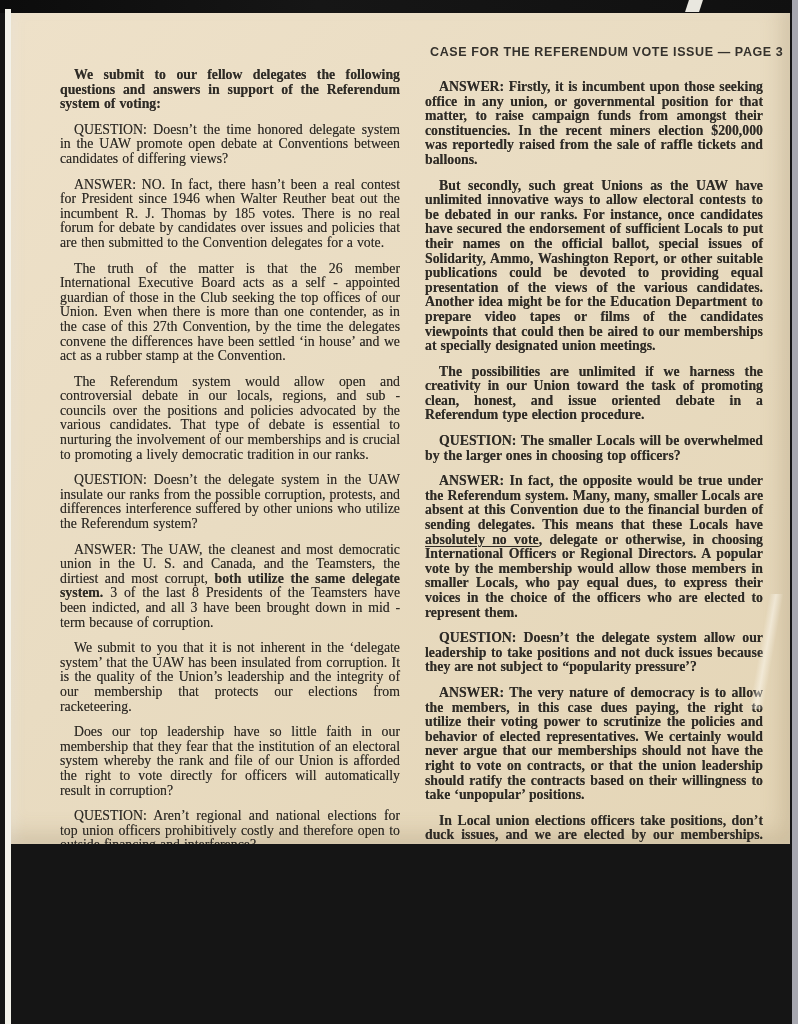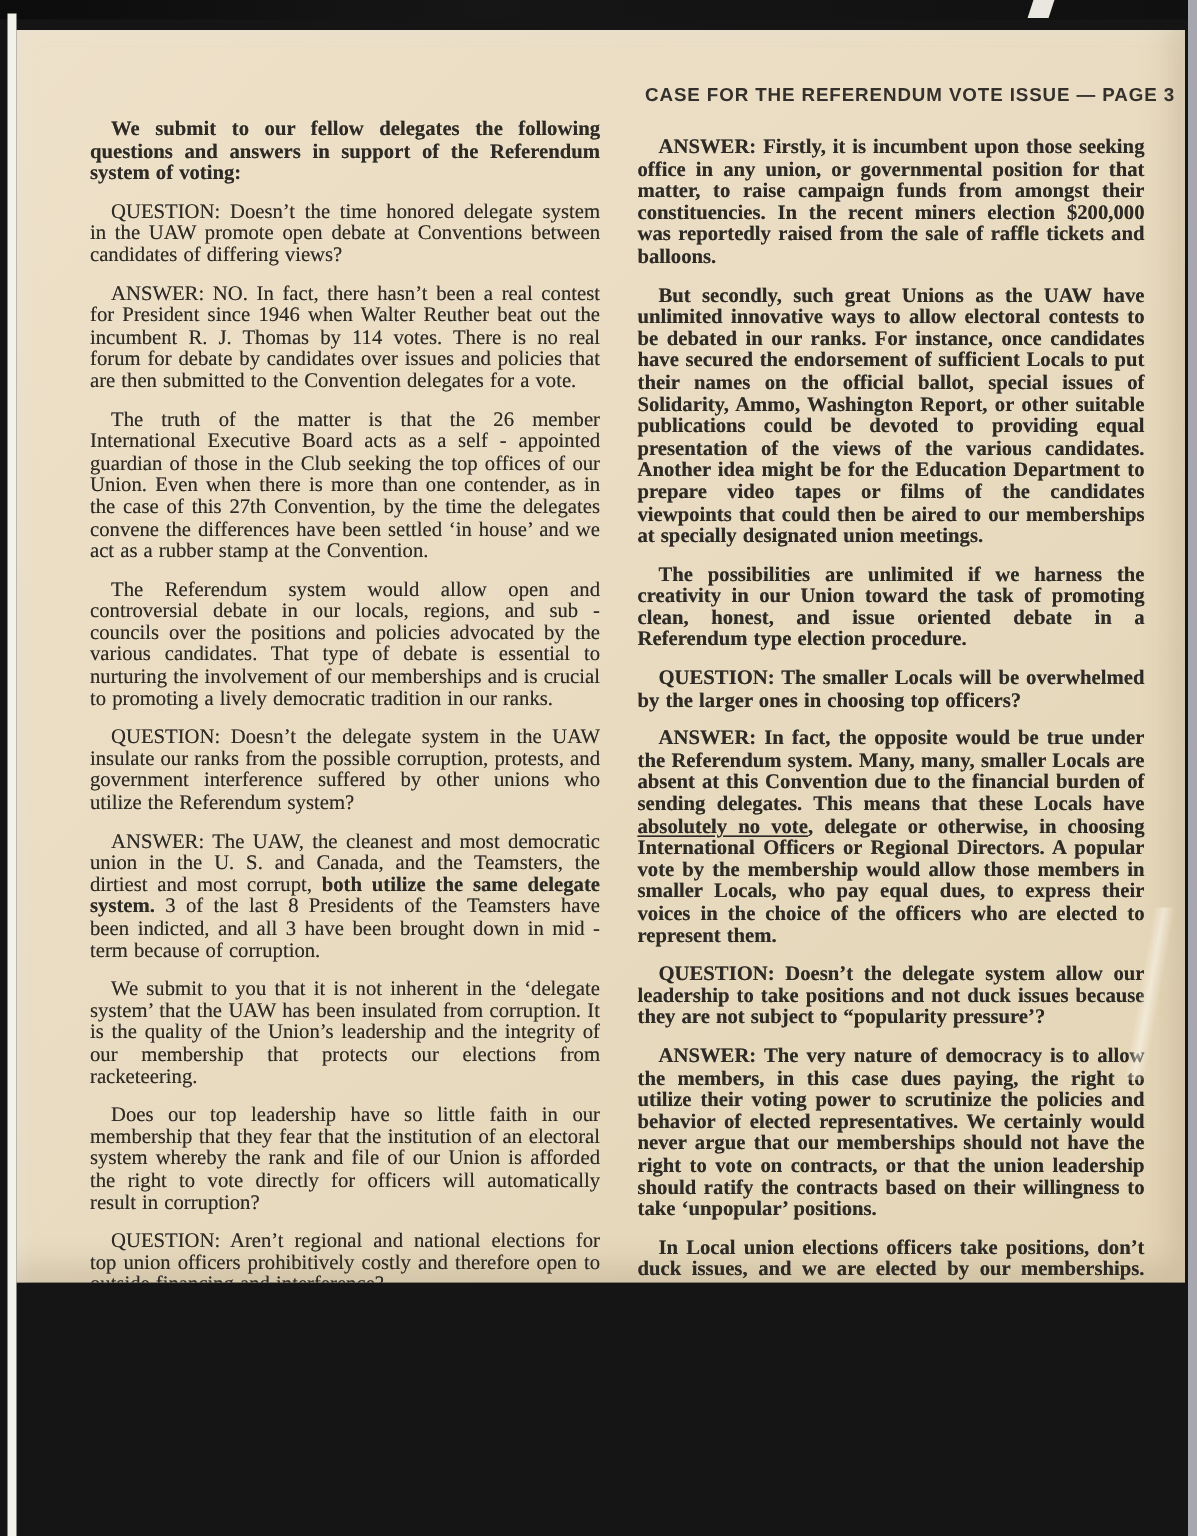--- a/index.html
+++ b/index.html
@@ -21,21 +21,21 @@
   }
   .strip-left-white {
     position: absolute; left: 5px; top: 9px; width: 6px; height: 1015px;
     background: #f3f2ea; z-index: 3;
   }
   .strip-right-grey {
     position: absolute; left: 792px; top: 0; width: 6px; height: 1024px;
     background: var(--scan_grey); z-index: 4;
   }
   .paper {
-    position: absolute; left: 11px; top: 20px; width: 779px; height: 835px;
+    position: absolute; left: 11px; top: 9px; width: 779px; height: 835px;
     background: linear-gradient(135deg, #eee1c9 0%, var(--paper) 45%, #e4d5b6 100%);
     box-shadow: inset -8px -10px 22px rgba(115, 95, 62, 0.20),
                 inset 5px 3px 12px rgba(255, 255, 255, 0.28);
     overflow: hidden; z-index: 2;
   }
   .page-header {
     position: absolute; left: 419px; top: 36px;
     font-family: "Liberation Sans", sans-serif;
     font-weight: bold; font-size: 12.5px; letter-spacing: 0.6px;
     color: var(--header_ink); white-space: nowrap;
@@ -70,24 +70,24 @@
   <div class="notch"></div>
   <div class="strip-left-white"></div>
   <div class="strip-right-grey"></div>
 
   <div class="paper">
     <div class="page-header">CASE FOR THE REFERENDUM VOTE ISSUE — PAGE 3</div>
     <div class="columns">
       <div class="col col-left" id="col-left">
           <p class="para bold"><span>We submit to our fellow delegates the following questions and answers in support of the Referendum system of voting:</span></p>
           <p class="para"><span>QUESTION: Doesn’t the time honored delegate system in the UAW promote open debate at Conventions between candidates of differing views?</span></p>
-          <p class="para"><span>ANSWER: NO. In fact, there hasn’t been a real contest for President since 1946 when Walter Reuther beat out the incumbent R. J. Thomas by 114 votes. There is no real forum for debate by candidates over issues and policies that are then submitted to the Convention delegates for a vote.</span></p>
+          <p class="para"><span>ANSWER: NO. In fact, there hasn’t been a real contest for President since 1946 when Walter Reuther beat out the incumbent R. J. Thomas by 185 votes. There is no real forum for debate by candidates over issues and policies that are then submitted to the Convention delegates for a vote.</span></p>
           <p class="para"><span>The truth of the matter is that the 26 member International Executive Board acts as a self - appointed guardian of those in the Club seeking the top offices of our Union. Even when there is more than one contender, as in the case of this 27th Convention, by the time the delegates convene the differences have been settled ‘in house’ and we act as a rubber stamp at the Convention.</span></p>
           <p class="para"><span>The Referendum system would allow open and controversial debate in our locals, regions, and sub - councils over the positions and policies advocated by the various candidates. That type of debate is essential to nurturing the involvement of our memberships and is crucial to promoting a lively democratic tradition in our ranks.</span></p>
-          <p class="para"><span>QUESTION: Doesn’t the delegate system in the UAW insulate our ranks from the possible corruption, protests, and government interference suffered by other unions who utilize the Referendum system?</span></p>
+          <p class="para"><span>QUESTION: Doesn’t the delegate system in the UAW insulate our ranks from the possible corruption, protests, and differences interference suffered by other unions who utilize the Referendum system?</span></p>
           <p class="para"><span>ANSWER: The UAW, the cleanest and most democratic union in the U. S. and Canada, and the Teamsters, the dirtiest and most corrupt, </span><span class="seg-bold">both utilize the same delegate system.</span><span> 3 of the last 8 Presidents of the Teamsters have been indicted, and all 3 have been brought down in mid - term because of corruption.</span></p>
           <p class="para"><span>We submit to you that it is not inherent in the ‘delegate system’ that the UAW has been insulated from corruption. It is the quality of the Union’s leadership and the integrity of our membership that protects our elections from racketeering.</span></p>
           <p class="para"><span>Does our top leadership have so little faith in our membership that they fear that the institution of an electoral system whereby the rank and file of our Union is afforded the right to vote directly for officers will automatically result in corruption?</span></p>
           <p class="para"><span>QUESTION: Aren’t regional and national elections for top union officers prohibitively costly and therefore open to outside financing and interference?</span></p>
         </div>
       <div class="col col-right" id="col-right">
           <p class="para"><span>ANSWER: Firstly, it is incumbent upon those seeking office in any union, or governmental position for that matter, to raise campaign funds from amongst their constituencies. In the recent miners election $200,000 was reportedly raised from the sale of raffle tickets and balloons.</span></p>
           <p class="para"><span>But secondly, such great Unions as the UAW have unlimited innovative ways to allow electoral contests to be debated in our ranks. For instance, once candidates have secured the endorsement of sufficient Locals to put their names on the official ballot, special issues of Solidarity, Ammo, Washington Report, or other suitable publications could be devoted to providing equal presentation of the views of the various candidates. Another idea might be for the Education Department to prepare video tapes or films of the candidates viewpoints that could then be aired to our memberships at specially designated union meetings.</span></p>
           <p class="para"><span>The possibilities are unlimited if we harness the creativity in our Union toward the task of promoting clean, honest, and issue oriented debate in a Referendum type election procedure.</span></p>
           <p class="para"><span>QUESTION: The smaller Locals will be overwhelmed by the larger ones in choosing top officers?</span></p>

